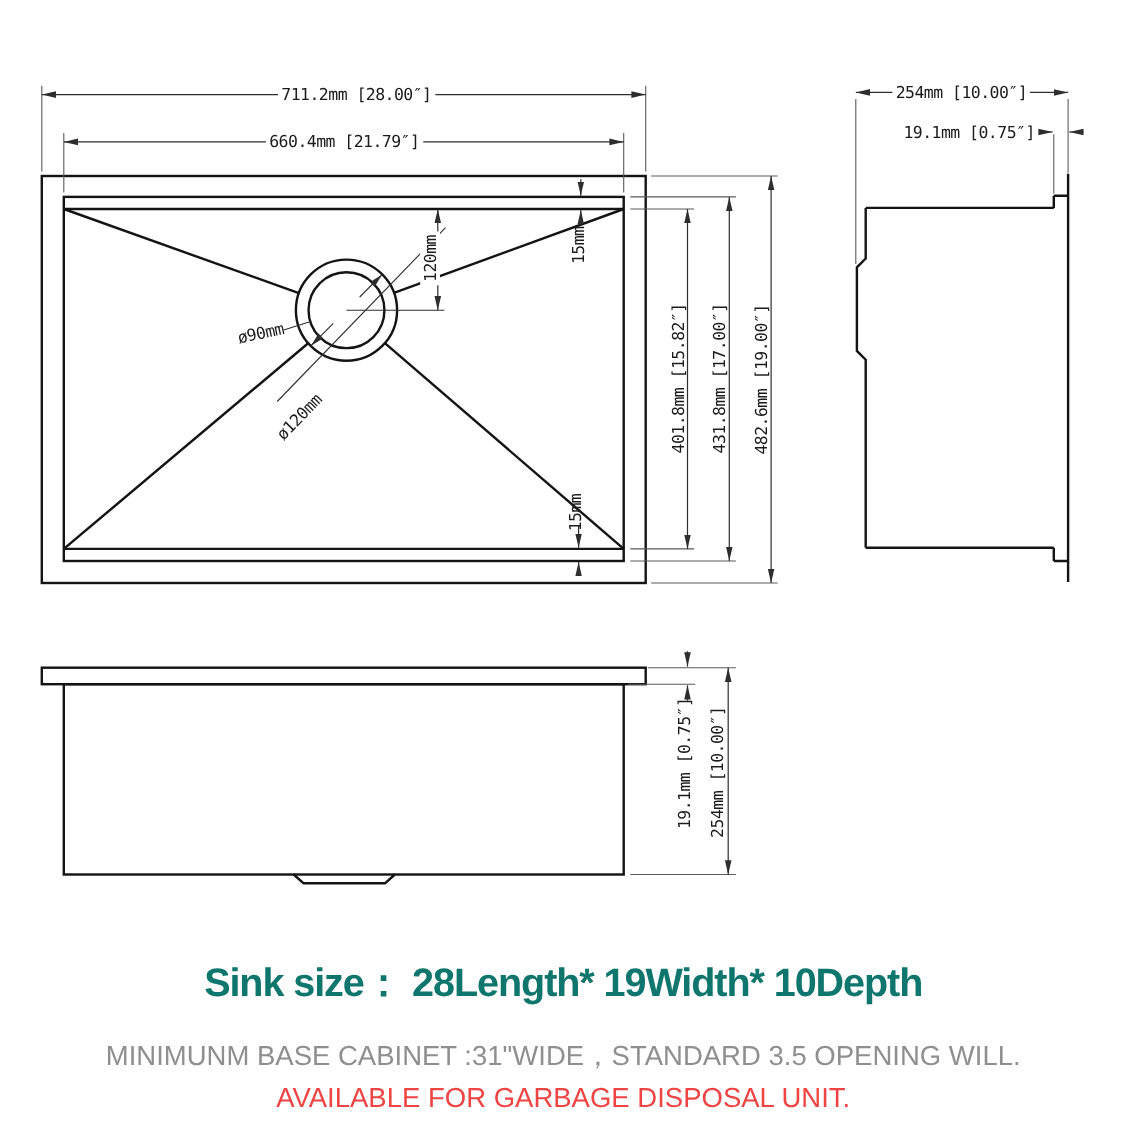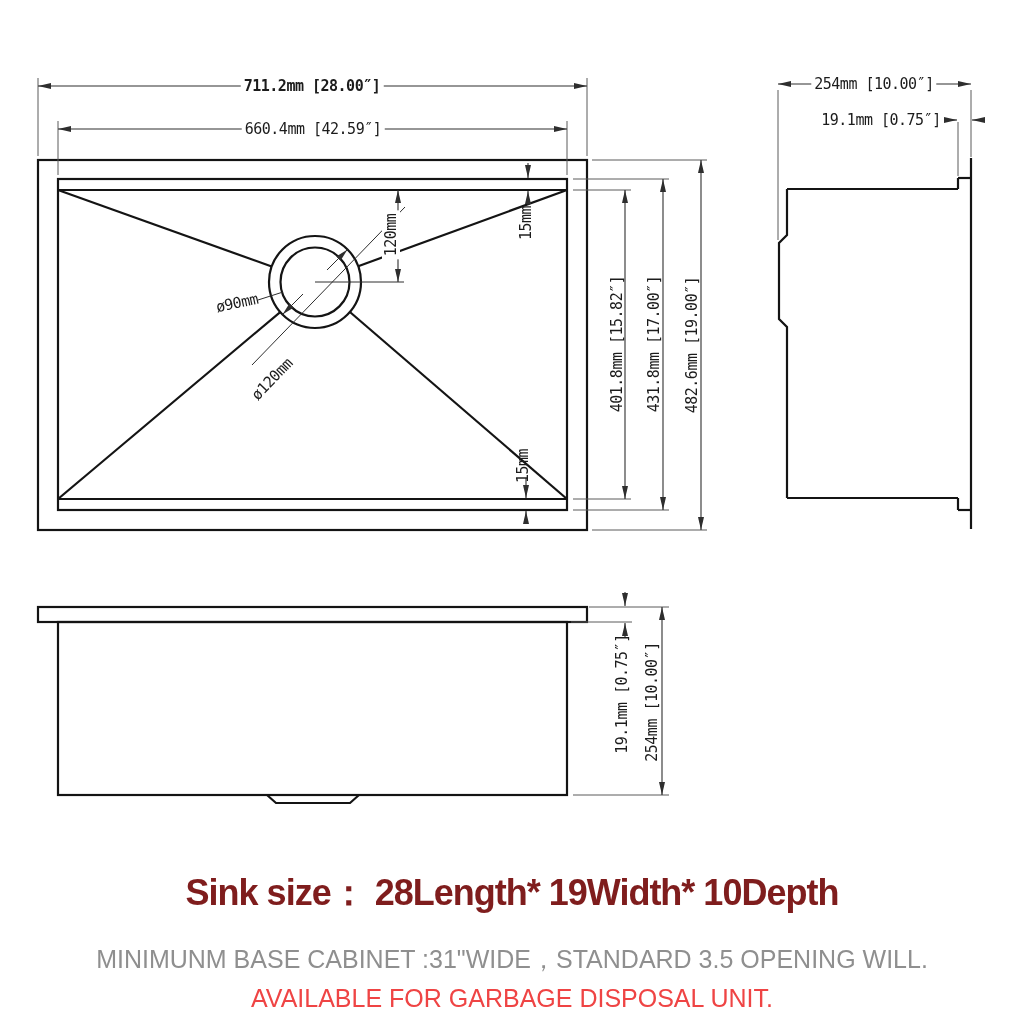--- a/index.html
+++ b/index.html
@@ -13,21 +13,21 @@
     font:15px "DejaVu Sans Mono", monospace;
     transform:translate(-50%,-50%);
     letter-spacing:-0.5px;
   }
   .r90{transform:translate(-50%,-50%) rotate(-90deg);}
   .r12{transform:translate(-50%,-50%) rotate(-12deg);}
   .r46{transform:translate(-50%,-50%) rotate(-46deg);}
   .bg{background:#ffffff;padding:0 3px;}
   .caption{position:absolute;left:0;width:1024px;text-align:center;
     font-family:"Liberation Sans", sans-serif;}
-  #cap-title{top:869px;font-size:36px;font-weight:bold;color:#7f1d1d;letter-spacing:-1px;}
+  #cap-title{top:869px;font-size:36px;font-weight:bold;color:#0f766e;letter-spacing:-1px;}
   #cap-sub1{top:943px;font-size:25px;color:#8f8f8f;}
   #cap-sub2{top:984px;font-size:25px;color:#ef4444;}
 </style>
 </head>
 <body>
 
 <div id="stage">
 
   <svg id="linework" width="1024" height="1024" viewBox="0 0 1024 1024">
     <defs>
@@ -118,22 +118,22 @@
       <line x1="571" y1="622" x2="632" y2="622"></line>
       <line x1="573" y1="795" x2="669" y2="795"></line>
     </g>
     <g fill="none" stroke="#2e2e2e" stroke-width="1.1">
       <line x1="662" y1="607" x2="662" y2="795" marker-start="url(#arr)" marker-end="url(#arr)"></line>
       <line x1="625" y1="592" x2="625" y2="606" marker-end="url(#arr)"></line>
       <line x1="625" y1="637" x2="625" y2="623" marker-end="url(#arr)"></line>
     </g>
   </svg>
 
-  <div class="lbl bg" style="left:312px;top:86px;font-weight:bold;">711.2mm [28.00″]</div>
-  <div class="lbl bg" style="left:313px;top:129px;">660.4mm [42.59″]</div>
+  <div class="lbl bg" style="left:324px;top:86px;">711.2mm [28.00″]</div>
+  <div class="lbl bg" style="left:313px;top:129px;">660.4mm [21.79″]</div>
   <div class="lbl r90" style="left:617px;top:344px;">401.8mm [15.82″]</div>
   <div class="lbl r90" style="left:654px;top:344px;">431.8mm [17.00″]</div>
   <div class="lbl r90" style="left:692px;top:345px;">482.6mm [19.00″]</div>
   <div class="lbl r90 bg" style="left:391px;top:235px;">120mm</div>
   <div class="lbl r90" style="left:526px;top:223px;">15mm</div>
   <div class="lbl r90" style="left:523px;top:466px;">15mm</div>
   <div class="lbl r12" style="left:237px;top:303px;">ø90mm</div>
   <div class="lbl r46" style="left:272px;top:379px;">ø120mm</div>
 
   <div class="lbl bg" style="left:874px;top:84px;">254mm [10.00″]</div>

